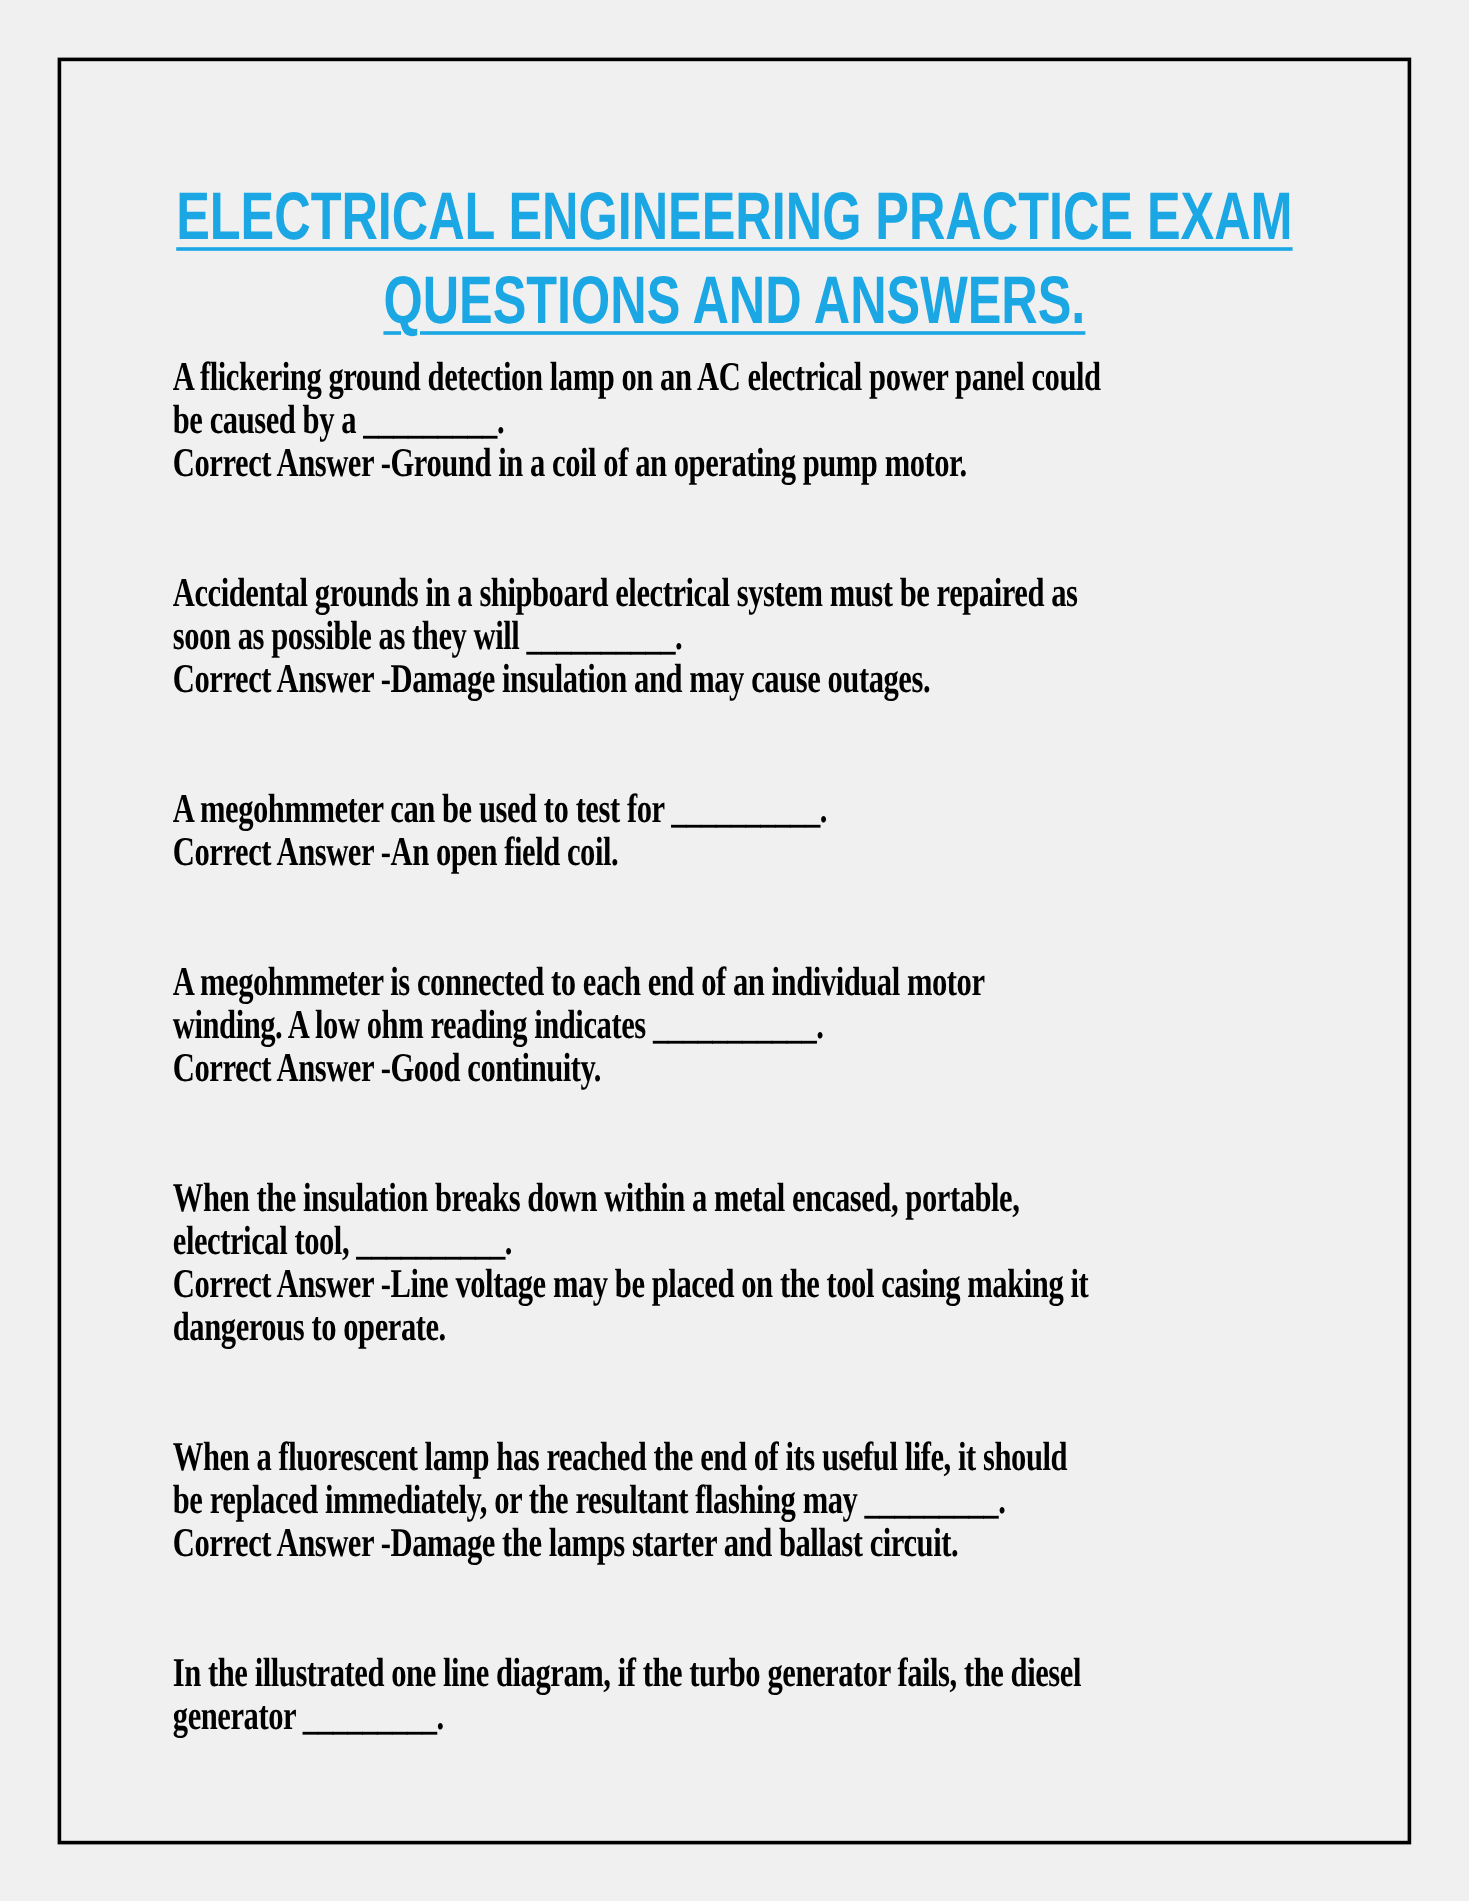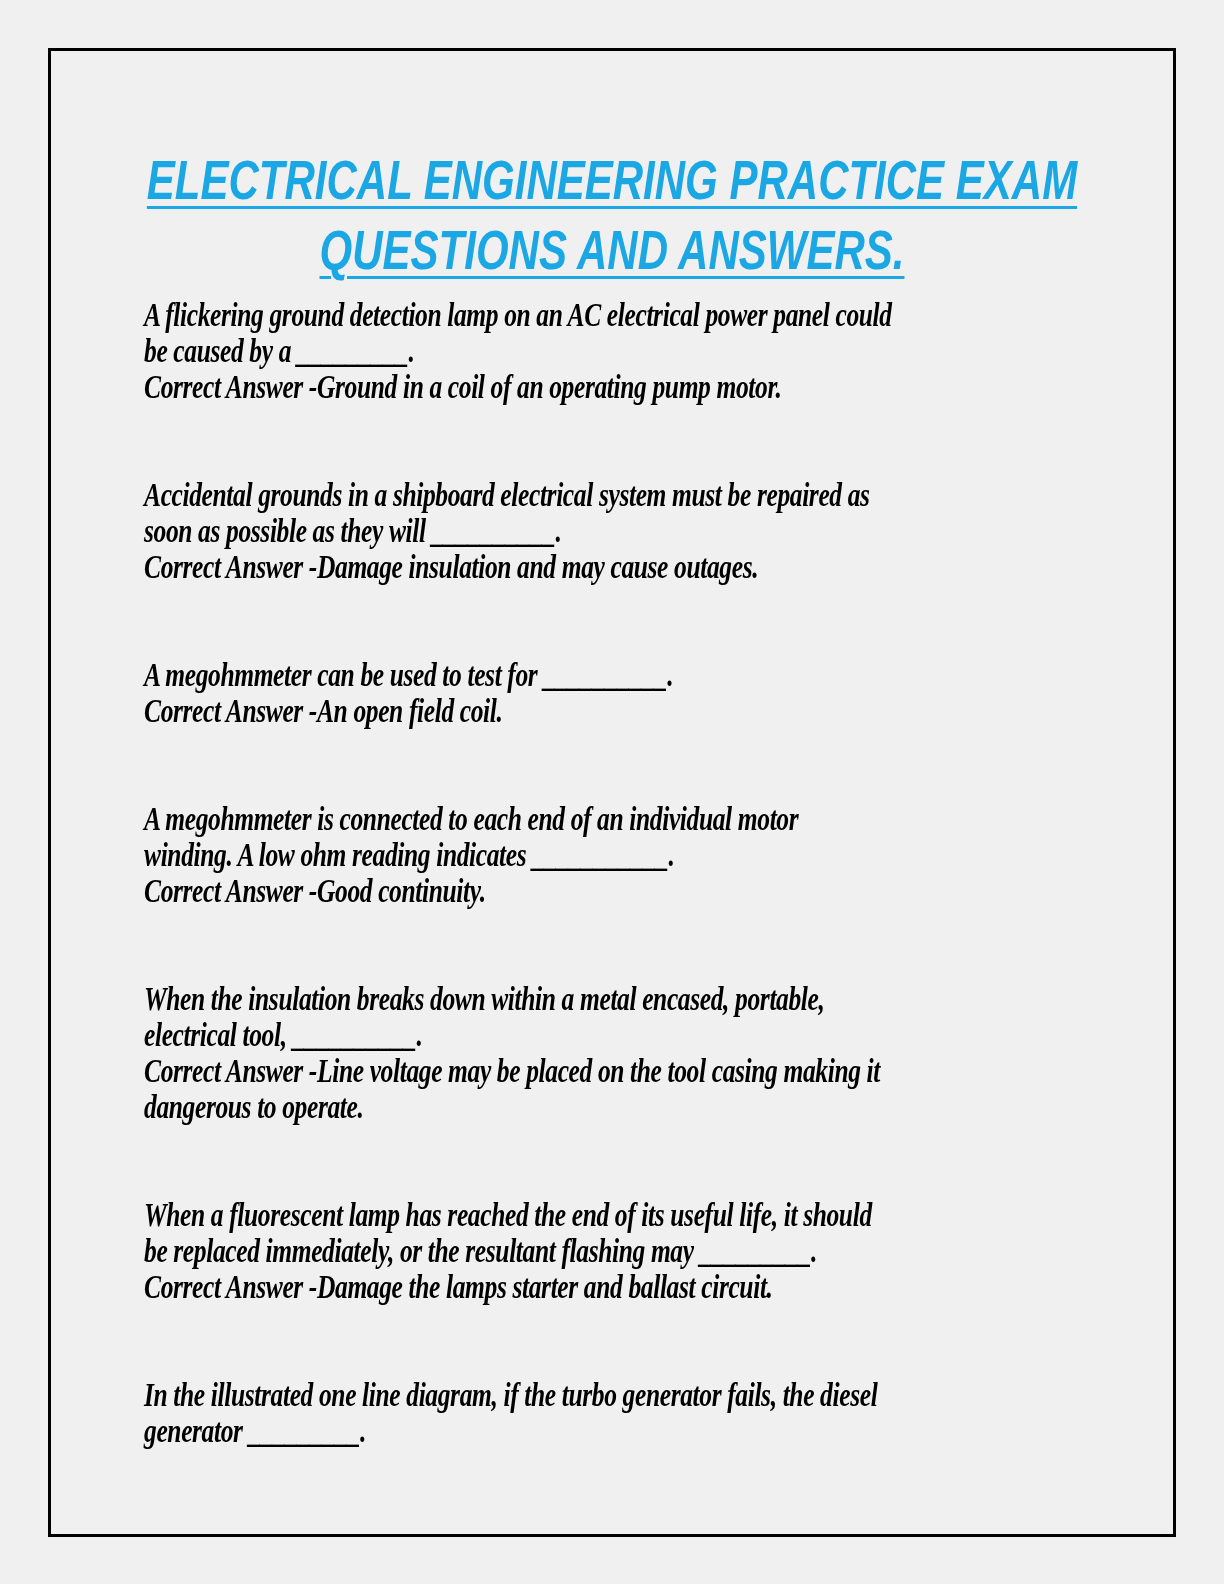--- a/index.html
+++ b/index.html
@@ -10,21 +10,20 @@
   }
   * { margin: 0; padding: 0; box-sizing: border-box; }
   html, body { background: var(--page-bg); }
   .screen {
     position: relative;
     width: 1224px;
     height: 1584px;
     background: var(--page-bg);
     overflow: hidden;
     font-family: "Liberation Serif", serif;
-    font-style: italic;
   }
   .frame {
     position: absolute;
     left: 48px;
     top: 48px;
     width: 1128px;
     height: 1489px;
     border: 3px solid var(--border-color);
     padding: 94px 45px 0 45px;
     overflow: hidden;

